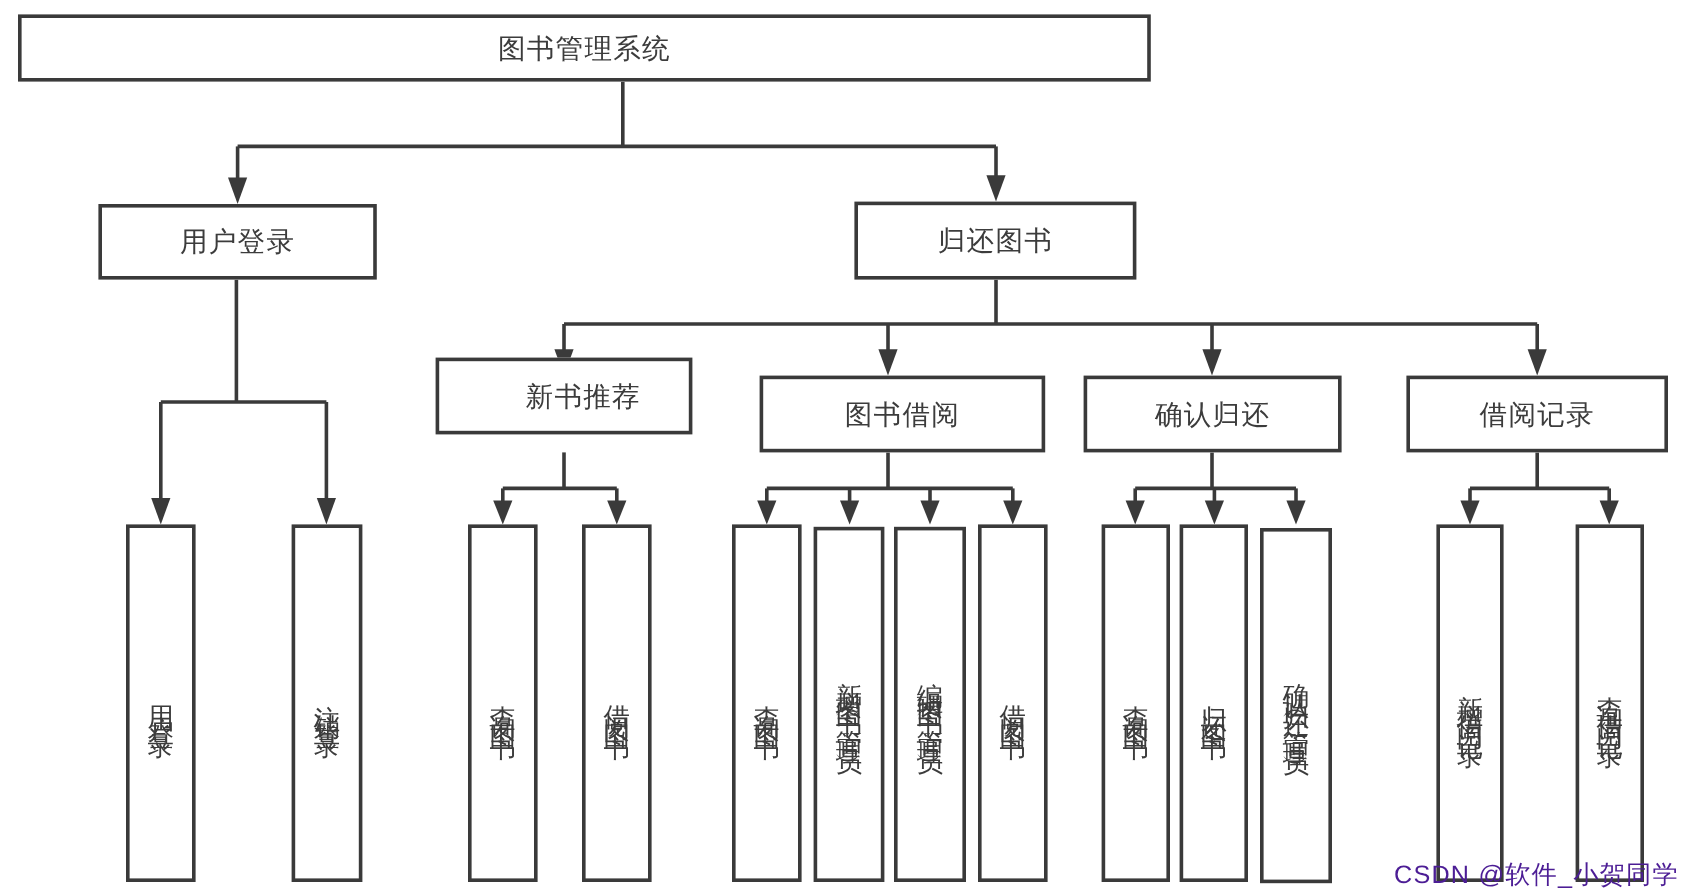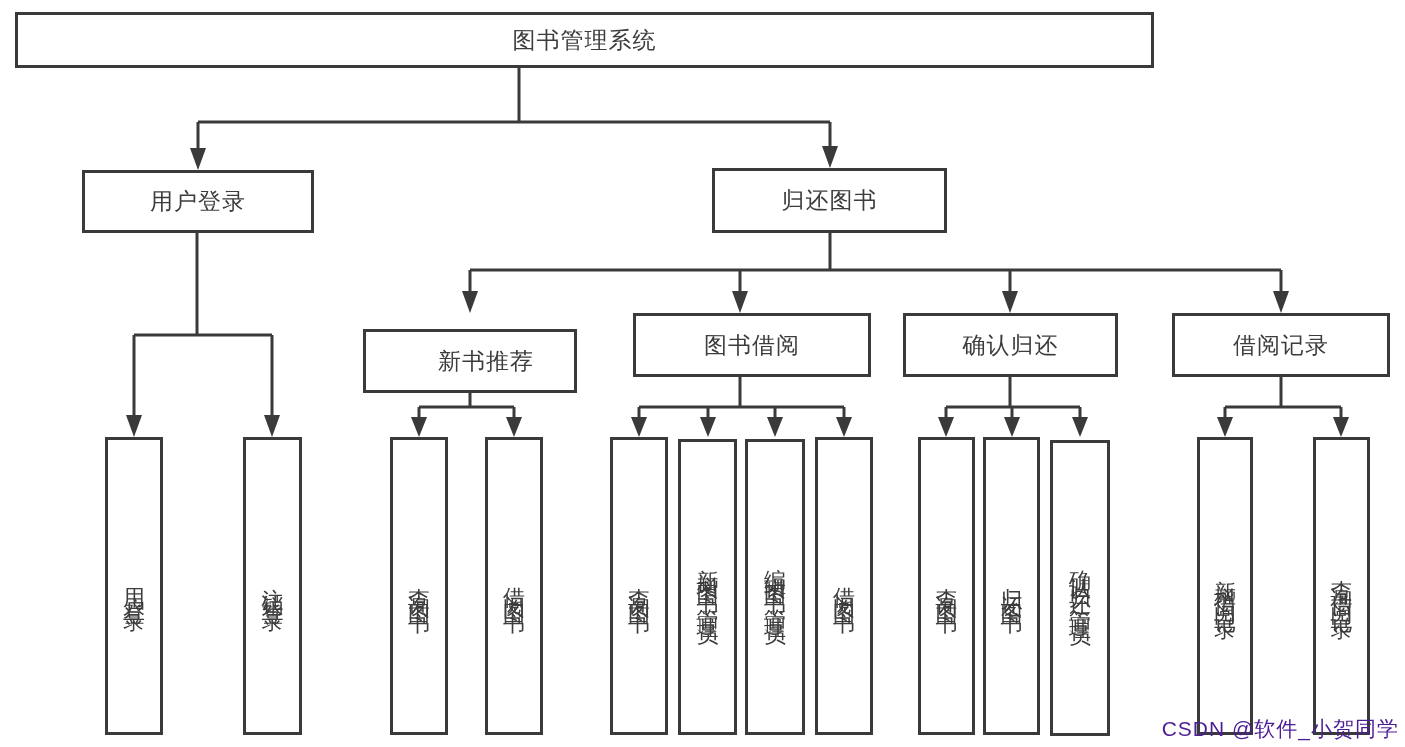--- a/index.html
+++ b/index.html
@@ -109,32 +109,32 @@
     <polygon points="1072,417 1088,417 1080,437"></polygon>
 
     <path d="M1281 377 V407"></path>
     <path d="M1225 407 H1341"></path>
     <line x1="1225" y1="407" x2="1225" y2="419"></line>
     <polygon points="1217,417 1233,417 1225,437"></polygon>
     <line x1="1341" y1="407" x2="1341" y2="419"></line>
     <polygon points="1333,417 1349,417 1341,437"></polygon>
   </svg>
 
-  <div class="node hnode" style="left:15px;top:12px;width:1139px;height:56px;">
+  <div class="node hnode" style="left:15px;top:12px;width:944px;height:56px;">
     <span>图书管理系统</span>
   </div>
 
   <div class="node hnode" style="left:82px;top:170px;width:232px;height:63px;">
     <span>用户登录</span>
   </div>
   <div class="node hnode" style="left:712px;top:168px;width:235px;height:65px;">
     <span>归还图书</span>
   </div>
 
-  <div class="node hnode" style="left:363px;top:329px;width:214px;height:64px;padding-left:32px;">
+  <div class="node hnode" style="left:363px;top:298px;width:214px;height:64px;padding-left:32px;">
     <span>新书推荐</span>
   </div>
   <div class="node hnode" style="left:633px;top:313px;width:238px;height:64px;">
     <span>图书借阅</span>
   </div>
   <div class="node hnode" style="left:903px;top:313px;width:215px;height:64px;">
     <span>确认归还</span>
   </div>
   <div class="node hnode" style="left:1172px;top:313px;width:218px;height:64px;">
     <span>借阅记录</span>

